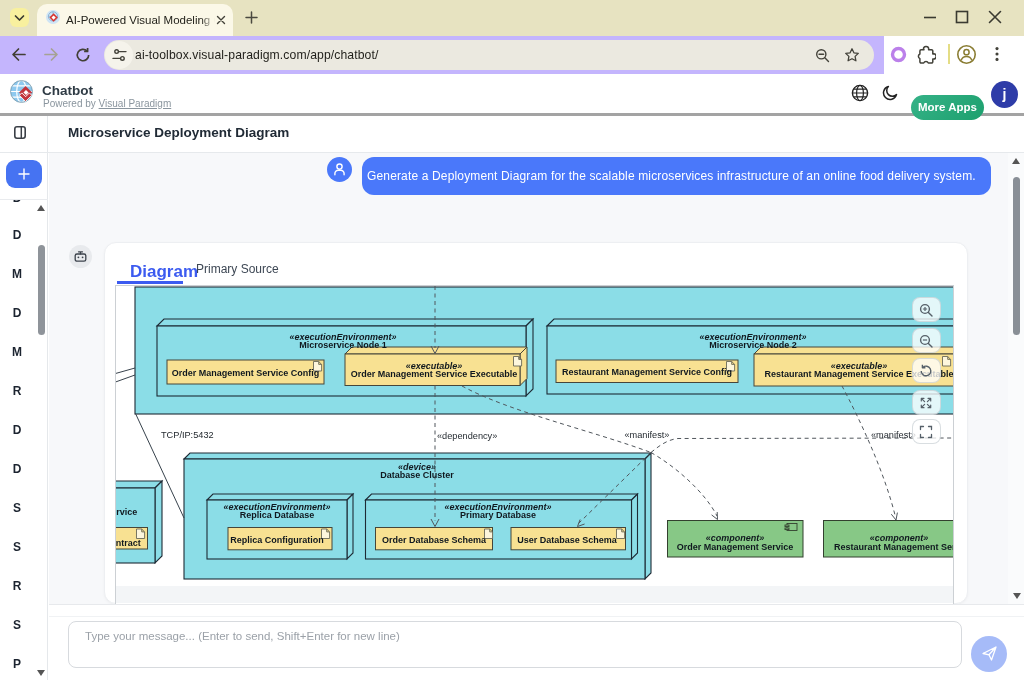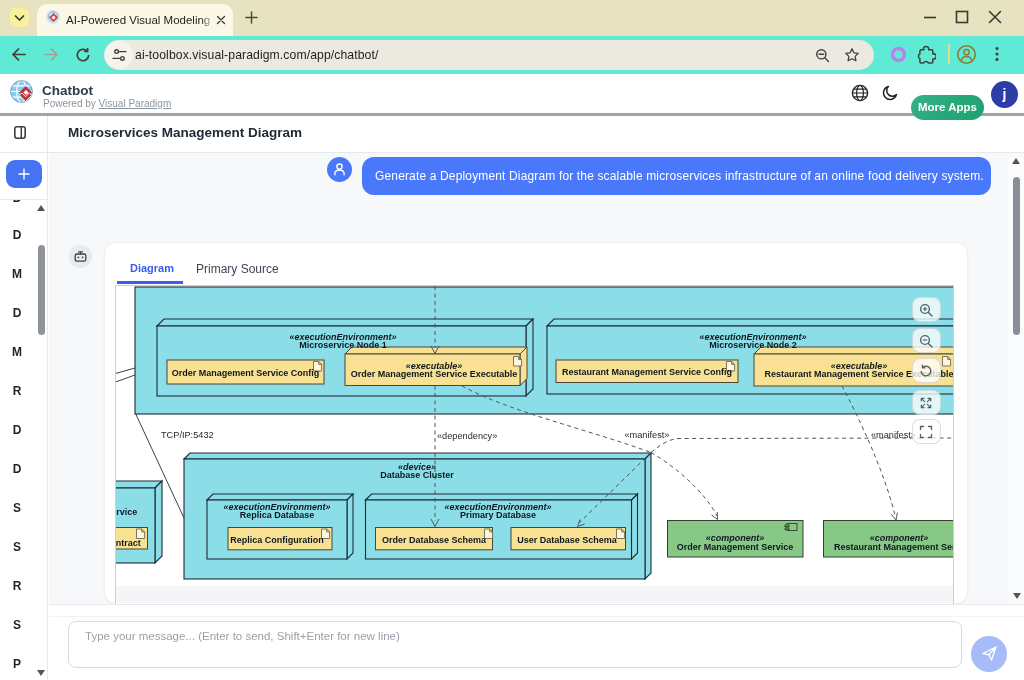--- a/index.html
+++ b/index.html
@@ -13,21 +13,21 @@
   #tabsearch { left:10px; top:8px; width:19px; height:19px; border-radius:6px; background:#f8f09e; }
   #activetab { left:37px; top:4px; width:196px; height:32px; background:#fbf8e8; border-radius:10px 10px 0 0; }
   #favicon { left:9px; top:6px; width:14px; height:14px; }
   #tabtitle { left:29px; top:10px; width:149px; height:14px; font-size:11.5px; color:#24231c; white-space:nowrap; overflow:hidden; }
   #tabtitle:after { content:""; position:absolute; right:0; top:0; bottom:0; width:14px; background:linear-gradient(90deg,rgba(251,248,232,0),#fbf8e8); }
   #tabclose { left:178px; top:10px; width:12px; height:12px; }
   #newtab { left:245px; top:11px; width:13px; height:13px; }
   .winctl { top:8px; }
 
   
-  #toolbar { left:0; top:36px; width:1024px; height:38px; background:#5eead4; }
+  #toolbar { left:0; top:36px; width:884px; height:38px; background:#c4b5fd; }
   #omnibox { left:104px; top:4px; width:770px; height:30px; border-radius:15px; background:#ebe9e0; }
   #sitecircle { left:1px; top:1px; width:28px; height:28px; border-radius:50%; background:#f5f3eb; }
   #urltext { left:31px; top:7.5px; font-size:12.2px; color:#201f1a; letter-spacing:0.1px; }
 
   
   #appheader { left:0; top:74px; width:1024px; height:42px; background:#fff; border-bottom:3px solid #a3a3a3; }
   #apptitle { left:42px; top:9px; font-size:13.5px; font-weight:bold; color:#2f3b45; }
   #appsub { left:43px; top:24px; font-size:10px; color:#8a959e; }
   #appsub a { color:#8a959e; }
   #moreapps { left:911px; top:21px; width:73px; height:25px; border-radius:13px; background:linear-gradient(135deg,#35b287,#1da06e); color:#fff; font-size:11.5px; font-weight:bold; text-align:center; line-height:25px; }
@@ -40,26 +40,26 @@
   #plusbtn { left:6px; top:160px; width:36px; height:28px; border-radius:9px; background:#4673f2; }
   #plusbtn svg { margin:8px auto; display:block; }
   #sbdivider { left:0; top:199px; width:48px; height:1px; background:#e9ebee; }
   .sbletter { left:0; width:34px; text-align:center; font-size:12px; font-weight:bold; color:#1c2430; height:14px; }
   #sbcut { left:0; top:200px; width:34px; height:3px; overflow:hidden; }
   #sbcut div { margin-top:-9px; text-align:center; font-size:12px; font-weight:bold; color:#1c2430; width:34px; }
 
   
   #chatbg { left:49px; top:153px; width:975px; height:451px; background:#f7f8fa; }
   #msgavatar { left:327px; top:157px; width:25px; height:25px; border-radius:50%; background:#4a78fa; }
-  #bubble { left:362px; top:157px; width:629px; height:38px; border-radius:12px; background:#4a78fa; color:#fff; font-size:12px; line-height:38px; padding-left:13px; letter-spacing:0.15px; }
+  #bubble { left:362px; top:157px; width:629px; height:38px; border-radius:12px; background:#4a78fa; color:#fff; font-size:12px; line-height:38px; padding-left:5px; letter-spacing:0.15px; }
   #robot { left:69px; top:245px; width:23px; height:23px; border-radius:50%; background:#e8eaed; }
 
   
   #card { left:104px; top:242px; width:864px; height:362px; background:#fff; border:1px solid #edeff2; border-radius:12px; box-shadow:0 1px 3px rgba(0,0,0,0.04); }
-  #tab1 { left:25px; top:19px; font-size:11px; font-weight:bold; color:#3c5bf0; }
+  #tab1 { left:25px; top:19px; font-size:17px; font-weight:bold; color:#3c5bf0; }
   #tab2 { left:91px; top:19px; font-size:12px; color:#3d4754; }
   #tabline { left:12px; top:38px; width:66px; height:2.5px; background:#3c5bf0; }
 
   
   #canvas { left:115px; top:285px; width:839px; height:355px; border:1px solid #ccd0d4; background:#fff; overflow:hidden;text-align:right; }
   #hscroll { left:116px; top:586px; width:837px; height:17px; background:#f3f5f7; }
 
   
   .fbtn { left:912px; width:28.5px; height:25px; border-radius:8px; background:rgba(255,255,255,0.76); border:1px solid rgba(180,190,196,0.5); }
   .fbtn svg { margin:5px auto; display:block; }
@@ -188,21 +188,21 @@
     </svg>
   <div id="moreapps" class="abs">More Apps</div>
   <div id="useravatar" class="abs">j</div>
 </div>
 
 <div id="sidebar" class="abs"></div>
 <svg class="abs" style="left:14px;top:126px" width="12" height="13" viewBox="0 0 12 13">
     <rect x="0.8" y="0.8" width="10.4" height="11.4" rx="2.2" fill="none" stroke="#3a3f46" stroke-width="1.6"></rect>
     <path d="M7.3 0.8 v11.4" stroke="#3a3f46" stroke-width="1.5"></path>
   </svg>
-<div id="pagetitle" class="abs">Microservices Management Diagram</div>
+<div id="pagetitle" class="abs">Microservice Deployment Diagram</div>
 <div id="rowdivider" class="abs"></div>
 
 <div id="plusbtn" class="abs">
     <svg width="12" height="12" viewBox="0 0 12 12">
       <path d="M6 1 v10 M1 6 h10" stroke="#fff" stroke-width="1.4" stroke-linecap="round"></path>
     </svg>
   </div>
 <div id="sbdivider" class="abs"></div>
 <div id="sbcut" class="abs">
     <div>D</div>

